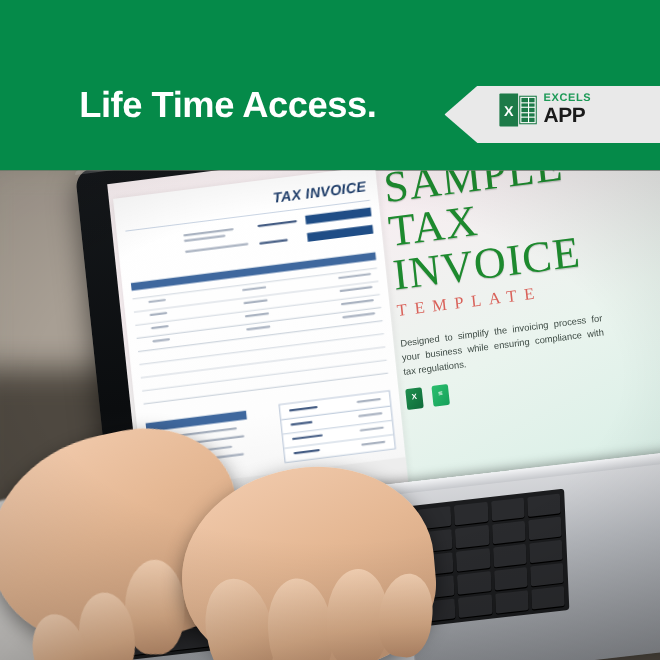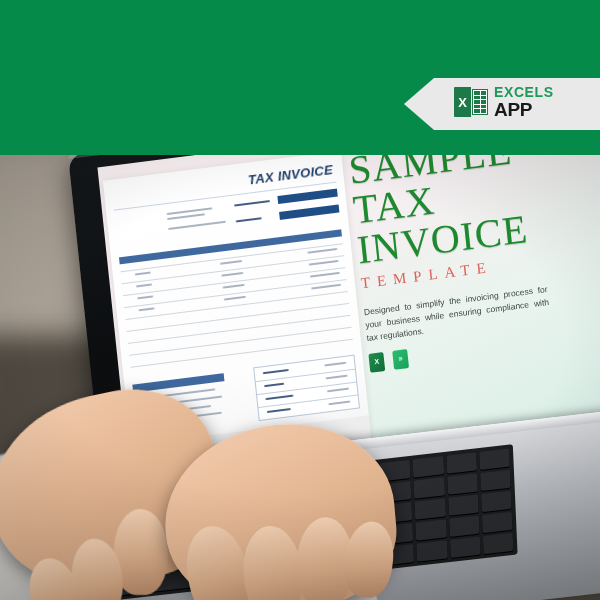--- a/index.html
+++ b/index.html
@@ -64,21 +64,21 @@
     background:#ffffff;border:1.5px solid #1d7a48;
     box-sizing:border-box;
     display:grid;
     grid-template-columns:1fr 1fr;
     grid-template-rows:repeat(5,1fr);
     gap:1px;padding:1px;
   }
   .xl-grid i{background:#1d7a48;display:block;}
   .logo-words{display:flex;flex-direction:column;justify-content:center;line-height:1;}
   .logo-excels{
-    color:#1d9a57;font-weight:700;font-size:14px;letter-spacing:0.6px;
+    color:#1d9a57;font-weight:700;font-size:10px;letter-spacing:0.6px;
   }
   .logo-app{
     color:#1a1a1a;font-weight:700;font-size:19px;letter-spacing:-0.3px;margin-top:1px;
   }
 
   
   .photo{
     position:absolute;left:0;top:155px;width:600px;height:445px;
     overflow:hidden;
     background:
@@ -236,20 +236,21 @@
     background:radial-gradient(110% 85% at 50% 42%, rgba(0,0,0,0) 40%, rgba(0,0,0,.28) 100%);
     pointer-events:none;
   }
 </style>
 </head>
 <body>
 
 <div class="shot">
 
   <div class="banner">
+    <div class="banner-sub">Life Time Access.</div>
 
     <div class="logo-tag">
       <div class="logo-inner">
         <div class="xl-icon">
           <div class="xl-door">
             <span>X</span>
           </div>
           <div class="xl-grid">
             <i></i>
               <i></i>

